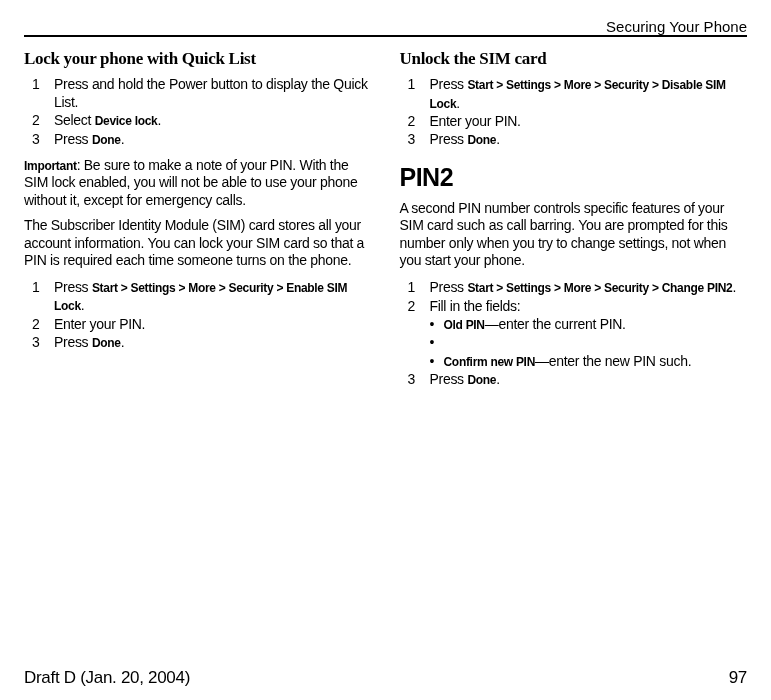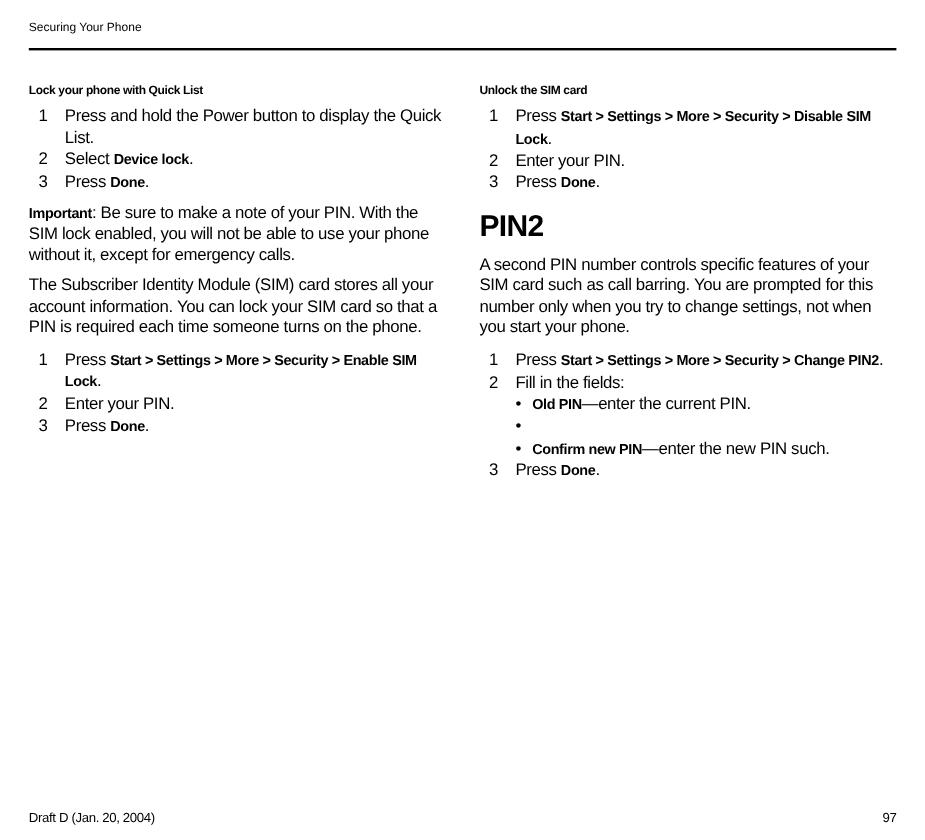--- a/index.html
+++ b/index.html
@@ -10,39 +10,39 @@
     body {
       font-family: Arial, Helvetica, sans-serif;
       width: 771px;
       height: 700px;
       background: #fff;
       color: #000;
       padding: 18px 24px 12px 24px;
       position: relative;
     }
     .header {
-      text-align: left;
-      font-size: 10px;
+      text-align: right;
+      font-size: 15px;
       border-bottom: 2px solid #000;
-      padding-bottom: 11px;
+      padding-bottom: 0;
       margin-bottom: 8px;
     }
     .content {
       display: flex;
       gap: 28px;
     }
     .col {
       flex: 1;
     }
     .h2 {
-      font-size: 10px;
+      font-size: 17px;
       font-weight: bold;
-      margin-top: 20px;
+      margin-top: 4px;
       margin-bottom: 6px;
-      font-family: Liberation Sans, sans-serif;
+      font-family: Liberation Serif, serif;
       letter-spacing: -0.3px;
     }
     .h1 {
       font-size: 25px;
       font-weight: bold;
       margin-top: 14px;
       margin-bottom: 8px;
       font-family: Arial, Helvetica, sans-serif;
       letter-spacing: -0.5px;
     }
@@ -88,21 +88,21 @@
       font-weight: bold;
       font-size: 12px;
     }
     .footer {
       position: absolute;
       bottom: 12px;
       left: 24px;
       right: 24px;
       display: flex;
       justify-content: space-between;
-      font-size: 11px;
+      font-size: 17px;
       letter-spacing: -0.3px;
     }
   </style>
 </head>
 <body>
 
 <div class="header">
   <span>Securing Your Phone</span>
 </div>
 

